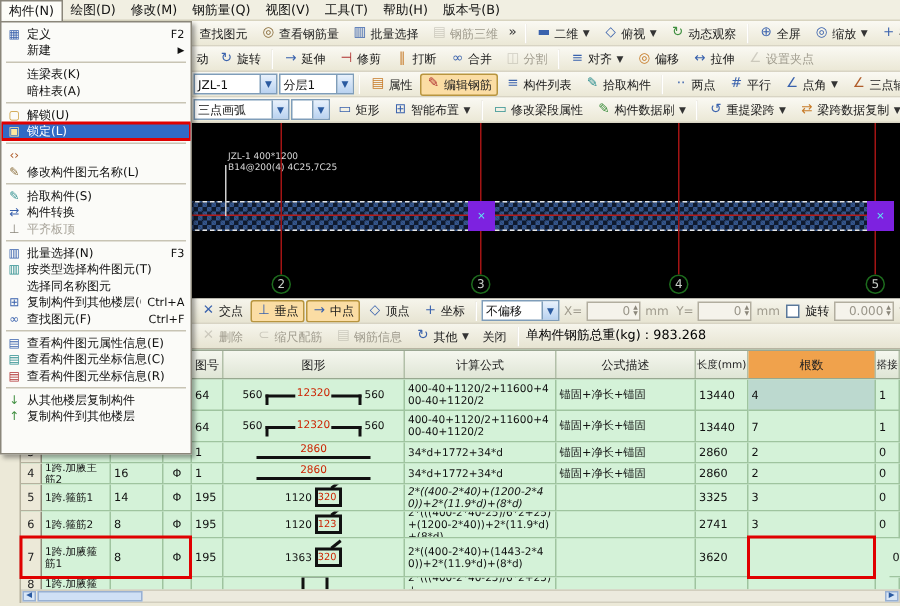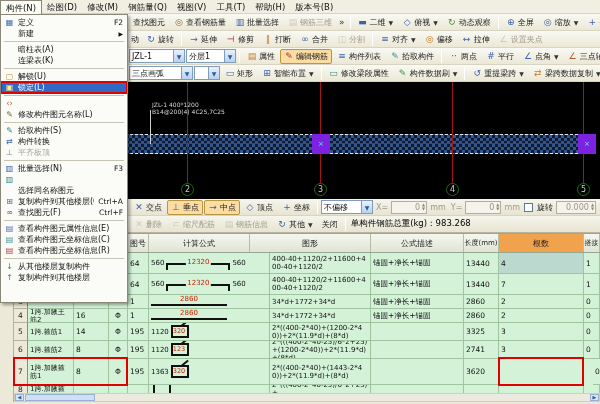--- a/index.html
+++ b/index.html
@@ -51,21 +51,21 @@
   .th{border-right:1px solid #b2bfa8;display:flex;align-items:center;justify-content:center;font-size:8px;color:#222;overflow:hidden;flex:0 0 auto;white-space:nowrap}
   .th.qtyh{background:#f0a24c}
   .tr{display:flex;background:#d4f2d8;overflow:hidden}
   .td{border-right:1px solid #9fc49f;border-bottom:1px solid #9fc49f;overflow:hidden;font-size:7.5px;color:#111;display:flex;align-items:center;padding:0 2px;flex:0 0 auto}
   .td.center{justify-content:center;padding:0}
   .td.rownum{background:#ece9d8;border-right:1px solid #8f8b7a;border-bottom:1px solid #b5b19e;justify-content:center;color:#222;padding:0}
   .td.wrap{white-space:normal;line-height:8px;font-size:7px;word-break:break-all;align-items:center}
   .td.qty.sel{background:#bcd9cf}
   .td .qtyred{color:#d40000}
   
-  .shp{position:relative;display:flex;align-items:center;justify-content:flex-start;gap:2px;width:100%;height:100%;font-size:7px;color:#111}
+  .shp{position:relative;display:flex;align-items:center;justify-content:center;gap:2px;width:100%;height:100%;font-size:7px;color:#111}
   .shp .red{color:#cc2200}
   .hookline{position:relative;width:64px;height:7px;border-top:2px solid #111;border-left:2px solid #111;border-right:2px solid #111;margin-top:6px}
   .hookline .red{position:absolute;left:50%;top:-7px;transform:translateX(-50%);background:#d4f2d8;padding:0 1px;font-size:7px}
   .plainline{position:relative;width:76px;height:2px;background:#111;margin-top:7px}
   .plainline .red{position:absolute;left:50%;top:-9px;transform:translateX(-50%);font-size:7px}
   .stirrup{position:relative;width:18px;height:13px;border:2px solid #111}
   .stirrup .red{position:absolute;left:0px;top:1px;font-size:6.5px;line-height:7px}
   .stirrup .hook{position:absolute;right:-2px;top:-5px;width:8px;height:2px;background:#111;transform:rotate(-38deg)}
 
   
@@ -391,22 +391,22 @@
     </div>
 
   <div id="leftstrip"></div>
   <div id="tablewrap">
       <div class="trh">
         <div class="th" style="width: 14px;"></div>
         <div class="th" style="width: 46px;">筋号</div>
         <div class="th" style="width: 35px;">直径(mm)</div>
         <div class="th" style="width: 19px;">级别</div>
         <div class="th" style="width: 21px;">图号</div>
+        <div class="th" style="width: 121px;">图形</div>
         <div class="th" style="width: 101px;">计算公式</div>
-        <div class="th" style="width: 121px;">图形</div>
         <div class="th" style="width: 93px;">公式描述</div>
         <div class="th" style="width: 35px; font-size: 7px;">长度(mm)</div>
         <div class="th qtyh" style="width: 85px;">根数</div>
         <div class="th" style="width: 16px; font-size: 7px;">搭接</div>
       </div>
       <div class="tr" style="height: 21px;">
         <div class="td rownum center" style="width: 14px;">
           <span>1</span>
         </div>
         <div class="td wrap" style="width: 46px;"></div>
@@ -565,21 +565,21 @@
         </div>
         <div class="td shape" style="width: 121px;">
           <div class="shp">
             <span>1120</span>
             <span class="stirrup">
               <span class="red">320</span>
               <span class="hook"></span>
             </span>
           </div>
         </div>
-        <div class="td wrap" style="width: 101px;">
+        <div class="td wrap" style="width: 101px; font-style: italic;">
           <span>2*((400-2*40)+(1200-2*40))+2*(11.9*d)+(8*d)</span>
         </div>
         <div class="td " style="width: 93px;"></div>
         <div class="td " style="width: 35px;">
           <span>3325</span>
         </div>
         <div class="td qty" style="width: 85px;">
           <span>3</span>
         </div>
         <div class="td " style="width: 16px;">
@@ -706,25 +706,25 @@
         <span class="maccel">F2</span>
       </div>
       <div class="mitem">
         <span class="micon"></span>
         <span class="mlabel">新建</span>
         <span class="msub">▶</span>
       </div>
       <div class="msep"></div>
       <div class="mitem">
         <span class="micon"></span>
+        <span class="mlabel">连梁表(K)</span>
+      </div>
+      <div class="mitem">
+        <span class="micon"></span>
         <span class="mlabel">暗柱表(A)</span>
-      </div>
-      <div class="mitem">
-        <span class="micon"></span>
-        <span class="mlabel">连梁表(K)</span>
       </div>
       <div class="msep"></div>
       <div class="mitem">
         <span class="micon" style="color: rgb(200, 150, 46);">▢</span>
         <span class="mlabel">解锁(U)</span>
       </div>
       <div class="mitem sel annot">
         <span class="micon" style="color: rgb(255, 233, 160);">▣</span>
         <span class="mlabel">锁定(L)</span>
       </div>
@@ -750,20 +750,21 @@
         <span class="mlabel">平齐板顶</span>
       </div>
       <div class="msep"></div>
       <div class="mitem">
         <span class="micon" style="color: rgb(58, 98, 173);">▥</span>
         <span class="mlabel">批量选择(N)</span>
         <span class="maccel">F3</span>
       </div>
       <div class="mitem">
         <span class="micon" style="color: rgb(46, 143, 143);">▥</span>
+        <span class="mlabel">按类型选择构件图元(T)</span>
       </div>
       <div class="mitem">
         <span class="micon"></span>
         <span class="mlabel">选择同名称图元</span>
       </div>
       <div class="mitem">
         <span class="micon" style="color: rgb(58, 98, 173);">⊞</span>
         <span class="mlabel">复制构件到其他楼层(Q)</span>
         <span class="maccel">Ctrl+A</span>
       </div>

